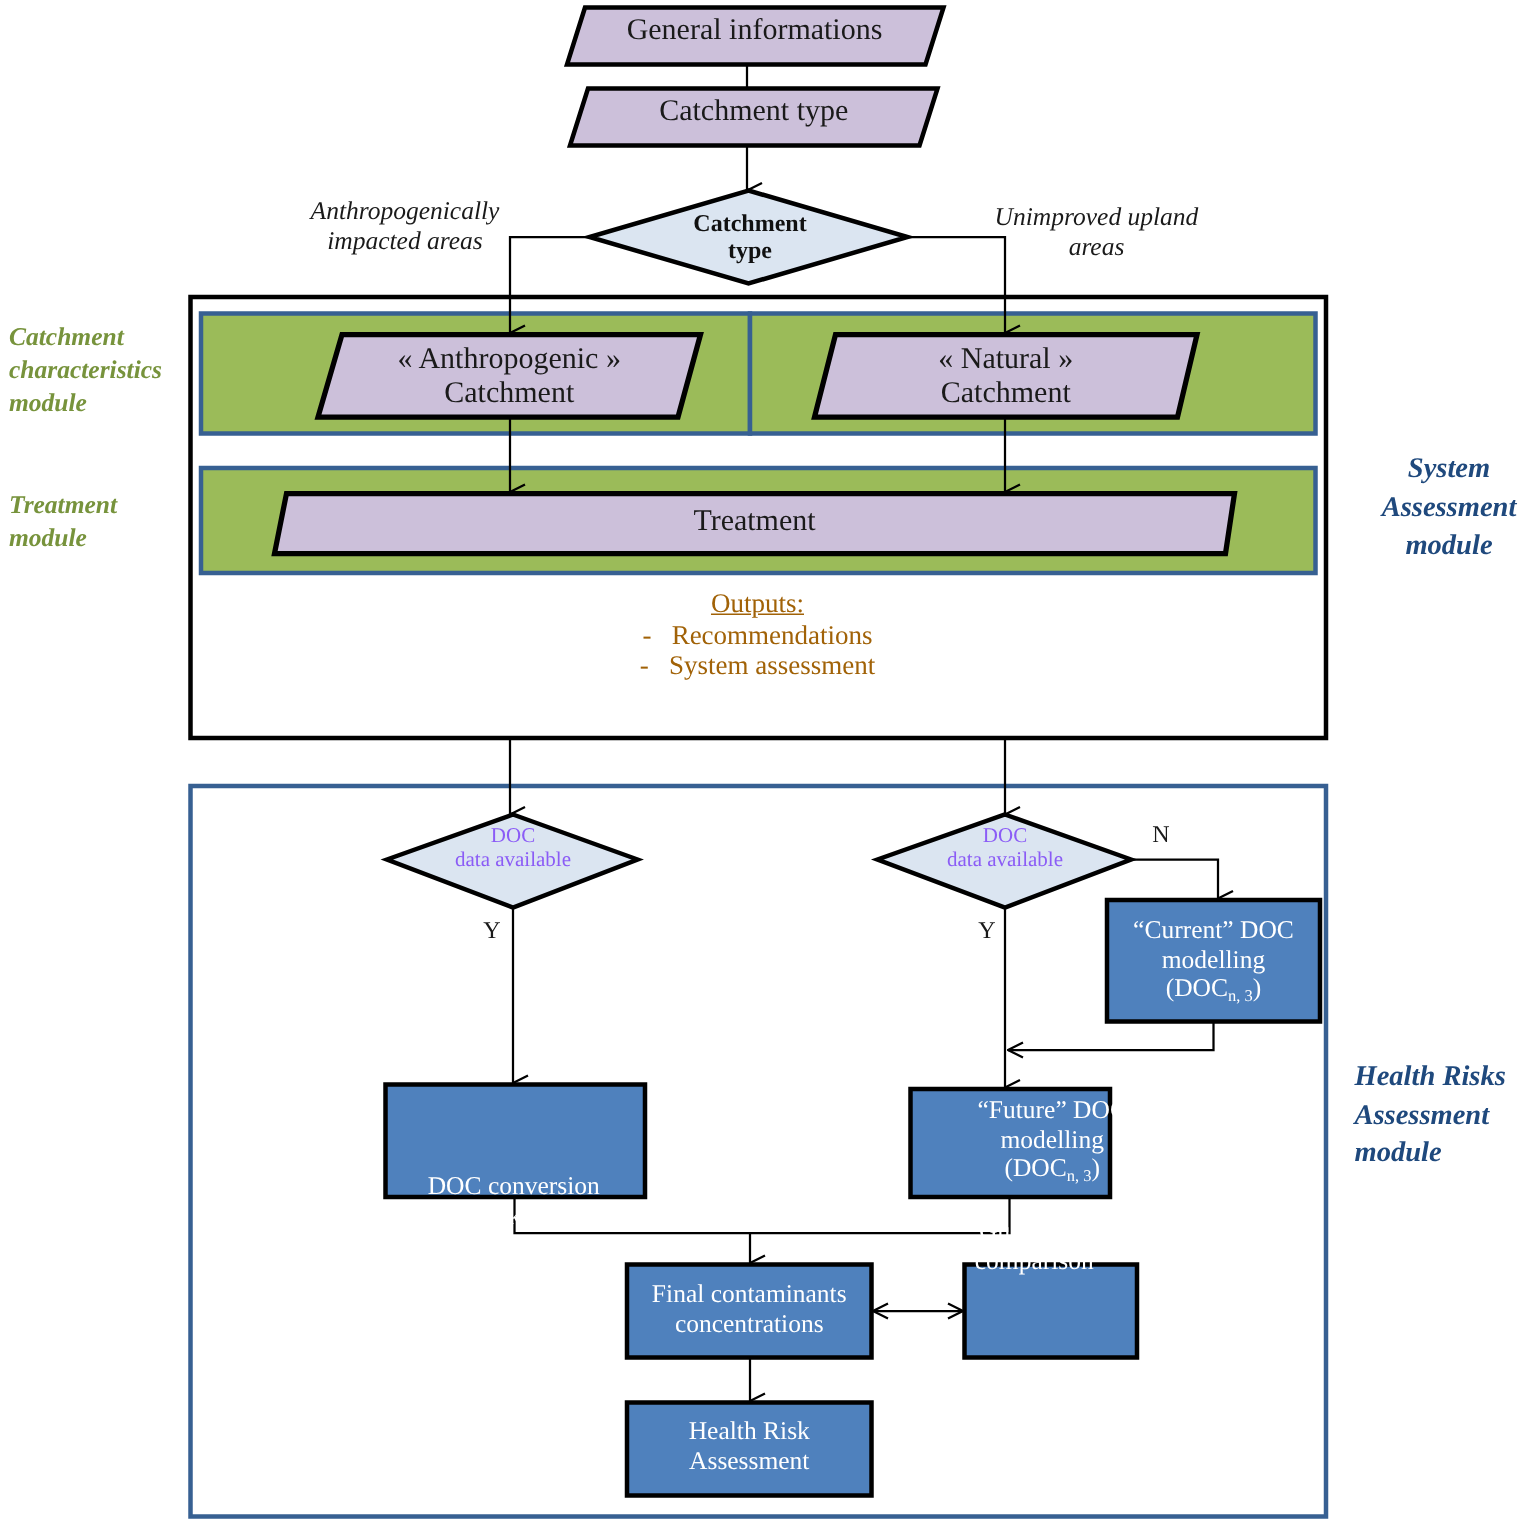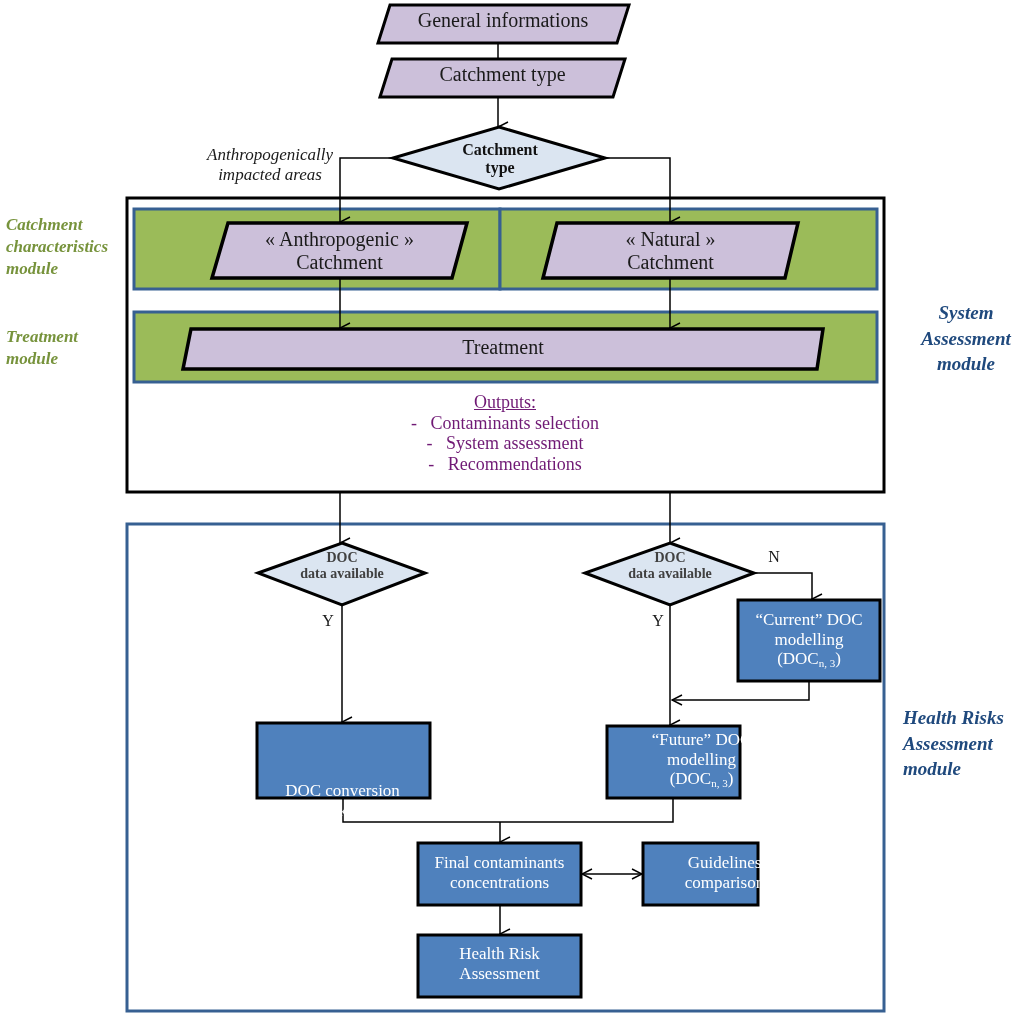--- a/index.html
+++ b/index.html
@@ -1,26 +1,26 @@
 <!DOCTYPE html>
 <html><head>
 <meta charset="utf-8">
 <style>
   html, body { margin: 0; padding: 0; background: #ffffff; }
   body { width: 1024px; height: 1019px; position: relative; overflow: hidden; font-family: "Liberation Serif", serif; }
   #diagram { position: absolute; left: 0; top: 0; width: 1024px; height: 1019px; }
   .lbl { position: absolute; text-align: center; line-height: 1.15; }
   .para-text { font-size: 20px; color: #1a1a1a; }
   .dia-text { font-size: 16px; font-weight: bold; color: #111; }
-  .dia-text-sm { font-size: 14px; font-weight: bold; color: #404040; }
+  .dia-text-sm { font-size: 14px; font-weight: normal; color: #8b5cf6; }
   .box-text { font-size: 17px; color: #ffffff; }
   .branch-text { font-size: 17px; font-style: italic; color: #1a1a1a; }
   .module-green { font-size: 17px; font-style: italic; font-weight: bold; color: #77933c; text-align: left; line-height: 1.3; }
   .module-blue { font-size: 19px; font-style: italic; font-weight: bold; color: #1f497d; text-align: left; line-height: 1.35; }
-  .outputs { font-size: 18px; color: #701a75; }
+  .outputs { font-size: 18px; color: #a16207; }
   .yn { font-size: 16px; color: #1a1a1a; }
   sub { font-size: 11px; vertical-align: -3px; }
   .u { text-decoration: underline; }
 </style>
 </head>
 <body>
 
 <div id="diagram">
   <svg width="1024" height="1019" viewBox="0 0 1024 1019" style="position:absolute;left:0;top:0;">
     <defs>
@@ -84,23 +84,27 @@
   </svg>
 
   <div class="lbl para-text" style="left:378px;top:9px;width:250px;">General informations</div>
   <div class="lbl para-text" style="left:380px;top:63px;width:245px;">Catchment type</div>
 
   <div class="lbl dia-text" style="left:420px;top:141px;width:160px;">
     <div>Catchment</div>
     <div>type</div>
   </div>
 
-  <div class="lbl branch-text" style="left:180px;top:145px;width:180px;">
+  <div class="lbl branch-text" style="left:180px;top:131px;width:180px;">
     <div>Anthropogenically</div>
     <div>impacted areas</div>
+  </div>
+  <div class="lbl branch-text" style="left:636px;top:135px;width:190px;">
+    <div>Unimproved upland</div>
+    <div>areas</div>
   </div>
 
   <div class="lbl module-green" style="left:6px;top:214px;width:120px;">
     <div>Catchment</div>
     <div>characteristics</div>
     <div>module</div>
   </div>
   <div class="lbl module-green" style="left:6px;top:326px;width:120px;">
     <div>Treatment</div>
     <div>module</div>
@@ -112,23 +116,22 @@
   </div>
   <div class="lbl para-text" style="left:543px;top:228px;width:255px;">
     <div>« Natural »</div>
     <div>Catchment</div>
   </div>
 
   <div class="lbl para-text" style="left:183px;top:336px;width:640px;">Treatment</div>
 
   <div class="lbl outputs" style="left:300px;top:392px;width:410px;">
     <div class="u">Outputs:</div>
-    <div><span>-</span>&nbsp;&nbsp;&nbsp;<span>Contaminants selection</span></div>
+    <div><span>-</span>&nbsp;&nbsp;&nbsp;<span>Recommendations</span></div>
     <div><span>-</span>&nbsp;&nbsp;&nbsp;<span>System assessment</span></div>
-    <div><span>-</span>&nbsp;&nbsp;&nbsp;<span>Recommendations</span></div>
   </div>
 
   <div class="lbl module-blue" style="left:908px;top:300px;width:116px;text-align:center;">
     <div>System</div>
     <div>Assessment</div>
     <div>module</div>
   </div>
 
   <div class="lbl module-blue" style="left:903px;top:705px;width:121px;">
     <div>Health Risks</div>
@@ -163,21 +166,21 @@
   <div class="lbl box-text" style="left:607px;top:730px;width:133px;margin-left:28px;">
     <div>“Future” DOC</div>
     <div>modelling</div>
     <div><span>(DOC</span><sub>n, 3</sub><span>)</span></div>
   </div>
 
   <div class="lbl box-text" style="left:418px;top:853px;width:163px;">
     <div>Final contaminants</div>
     <div>concentrations</div>
   </div>
-  <div class="lbl box-text" style="left:643px;top:853px;width:93px;margin-left:35px;">
+  <div class="lbl box-text" style="left:643px;top:811px;width:93px;">
     <div>Guidelines</div>
     <div>comparison</div>
   </div>
   <div class="lbl box-text" style="left:418px;top:944px;width:163px;">
     <div>Health Risk</div>
     <div>Assessment</div>
   </div>
 </div>
 
 </body></html>

